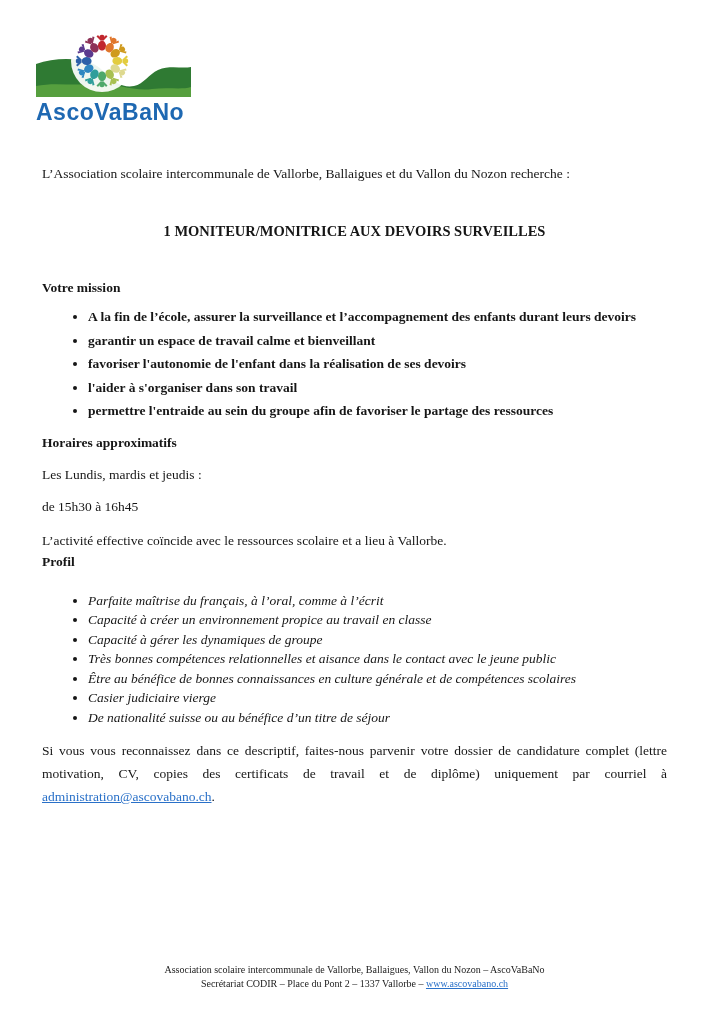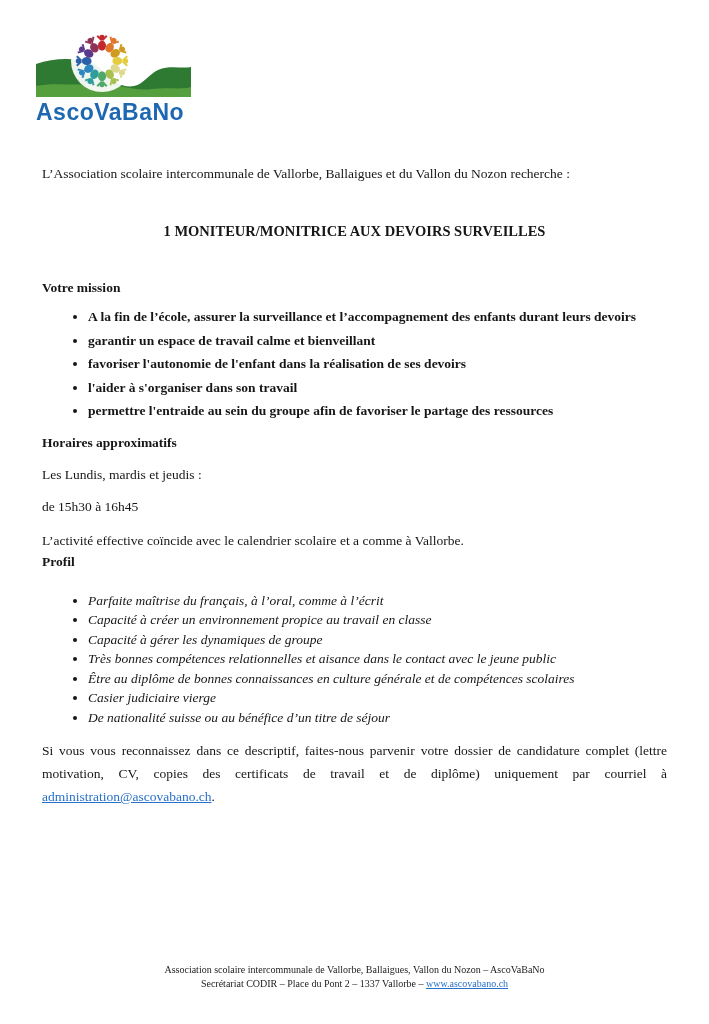--- a/index.html
+++ b/index.html
@@ -118,29 +118,29 @@
     <li>A la fin de l’école, assurer la surveillance et l’accompagnement des enfants durant leurs devoirs</li>
     <li>garantir un espace de travail calme et bienveillant</li>
     <li>favoriser l'autonomie de l'enfant dans la réalisation de ses devoirs</li>
     <li>l'aider à s'organiser dans son travail</li>
     <li>permettre l'entraide au sein du groupe afin de favoriser le partage des ressources</li>
   </ul>
 
   <h2 class="h-horaires">Horaires approximatifs</h2>
   <p class="days">Les Lundis, mardis et jeudis :</p>
   <p class="time">de 15h30 à 16h45</p>
-  <p class="note">L’activité effective coïncide avec le calendrier scolaire et a comme à Vallorbe.</p>
+  <p class="note">L’activité effective coïncide avec le ressources scolaire et a lieu à Vallorbe.</p>
 
   <h2 class="h-profil">Profil</h2>
   <ul class="list-b">
     <li>Parfaite maîtrise du français, à l’oral, comme à l’écrit</li>
     <li>Capacité à créer un environnement propice au travail en classe</li>
     <li>Capacité à gérer les dynamiques de groupe</li>
     <li>Très bonnes compétences relationnelles et aisance dans le contact avec le jeune public</li>
-    <li>Être au diplôme de bonnes connaissances en culture générale et de compétences scolaires</li>
+    <li>Être au bénéfice de bonnes connaissances en culture générale et de compétences scolaires</li>
     <li>Casier judiciaire vierge</li>
     <li>De nationalité suisse ou au bénéfice d’un titre de séjour</li>
   </ul>
 
   <p class="closing"><span>Si vous vous reconnaissez dans ce descriptif, faites-nous parvenir votre dossier de candidature complet (lettre motivation, CV, copies des certificats de travail et de diplôme) uniquement par courriel à </span><a class="link" href="#">administration@ascovabano.ch</a><span>.</span></p>
 
   <div class="footer">
     <div>Association scolaire intercommunale de Vallorbe, Ballaigues, Vallon du Nozon – AscoVaBaNo</div>
     <div><span>Secrétariat CODIR – Place du Pont 2 – 1337 Vallorbe – </span><a class="link" href="#">www.ascovabano.ch</a></div>
   </div>

